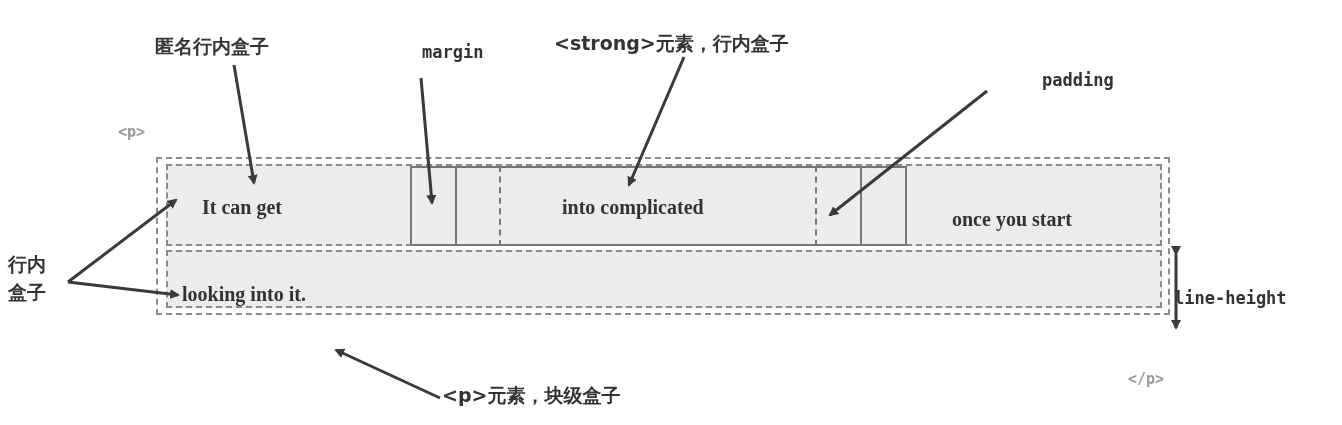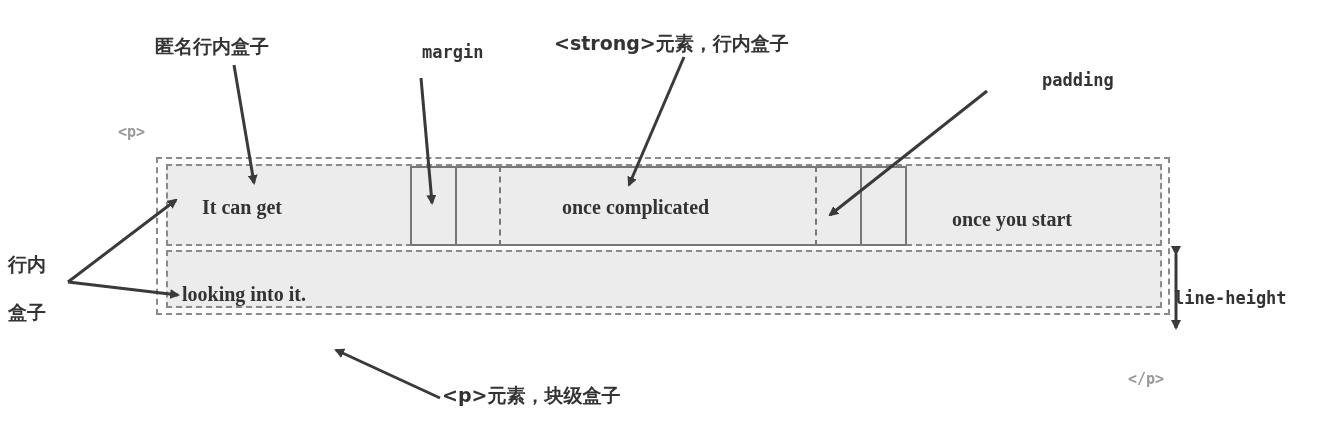--- a/index.html
+++ b/index.html
@@ -27,30 +27,30 @@
 <div class="abs hline" style="left:410px;top:166px;width:496px;"></div>
 <div class="abs hline" style="left:410px;top:244px;width:496px;"></div>
 <div class="abs vline" style="left:410px;top:166px;height:80px;"></div>
 <div class="abs vline" style="left:455px;top:166px;height:80px;"></div>
 <div class="abs vdash" style="left:499px;top:166px;height:80px;"></div>
 <div class="abs vdash" style="left:815px;top:166px;height:80px;"></div>
 <div class="abs vline" style="left:860px;top:166px;height:80px;"></div>
 <div class="abs vline" style="left:905px;top:166px;height:80px;"></div>
 
 <div class="abs serif" style="left:202px;top:196px;">It can get</div>
-<div class="abs serif" style="left:562px;top:196px;">once complicated</div>
+<div class="abs serif" style="left:562px;top:196px;">into complicated</div>
 <div class="abs serif" style="left:952px;top:208px;">once you start</div>
 <div class="abs serif" style="left:182px;top:283px;">looking into it.</div>
 
 <div class="abs cjk" style="left:155px;top:34px;">匿名行内盒子</div>
 <div class="abs mono" style="left:380px;top:42px;">margin</div>
 <div class="abs cjk" style="left:554px;top:31px;">&lt;strong&gt;元素，行内盒子</div>
 <div class="abs mono" style="left:1000px;top:70px;">padding</div>
 <div class="abs cjk" style="left:8px;top:252px;">行内</div>
-<div class="abs cjk" style="left:8px;top:280px;margin-top:20px;">盒子</div>
+<div class="abs cjk" style="left:8px;top:280px;">盒子</div>
 <div class="abs mono" style="left:1132px;top:288px;">line-height</div>
 <div class="abs cjk" style="left:442px;top:383px;">&lt;p&gt;元素，块级盒子</div>
 
 <div class="abs tag" style="left:118px;top:123px;">&lt;p&gt;</div>
 <div class="abs tag" style="left:1128px;top:370px;">&lt;/p&gt;</div>
 
 <svg width="1342" height="425">
   <defs>
     <marker id="ah" markerWidth="10" markerHeight="10" refX="8" refY="5" orient="auto" markerUnits="userSpaceOnUse">
       <path d="M0,0 L10,5 L0,10 Z" fill="#3a3a3a"></path>

